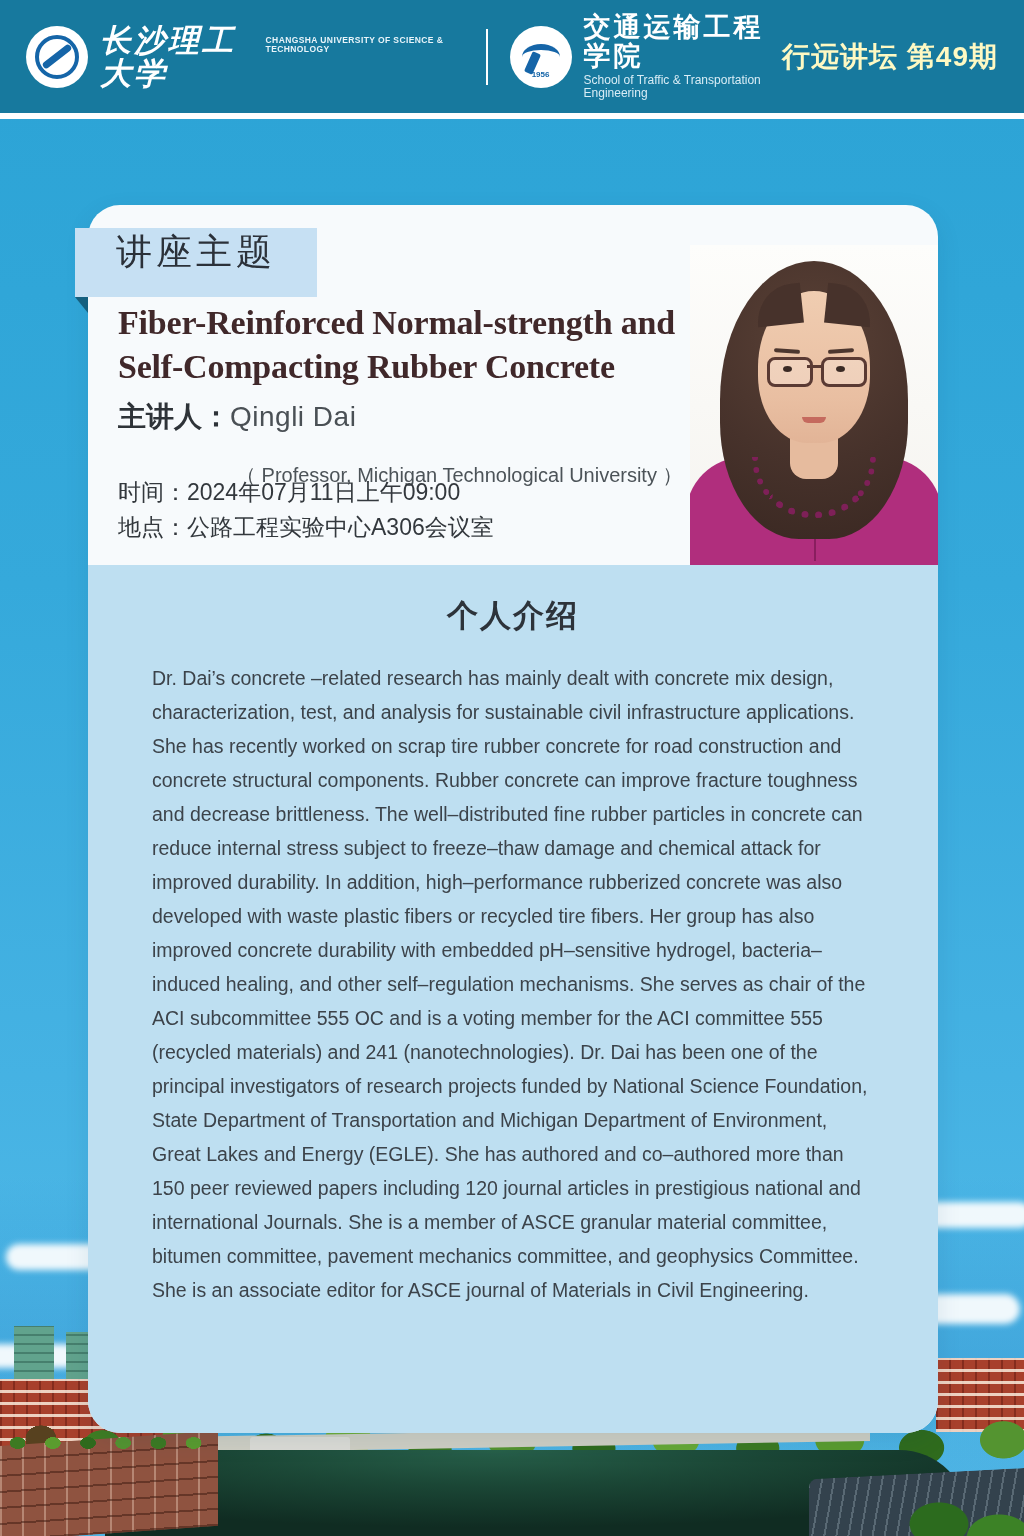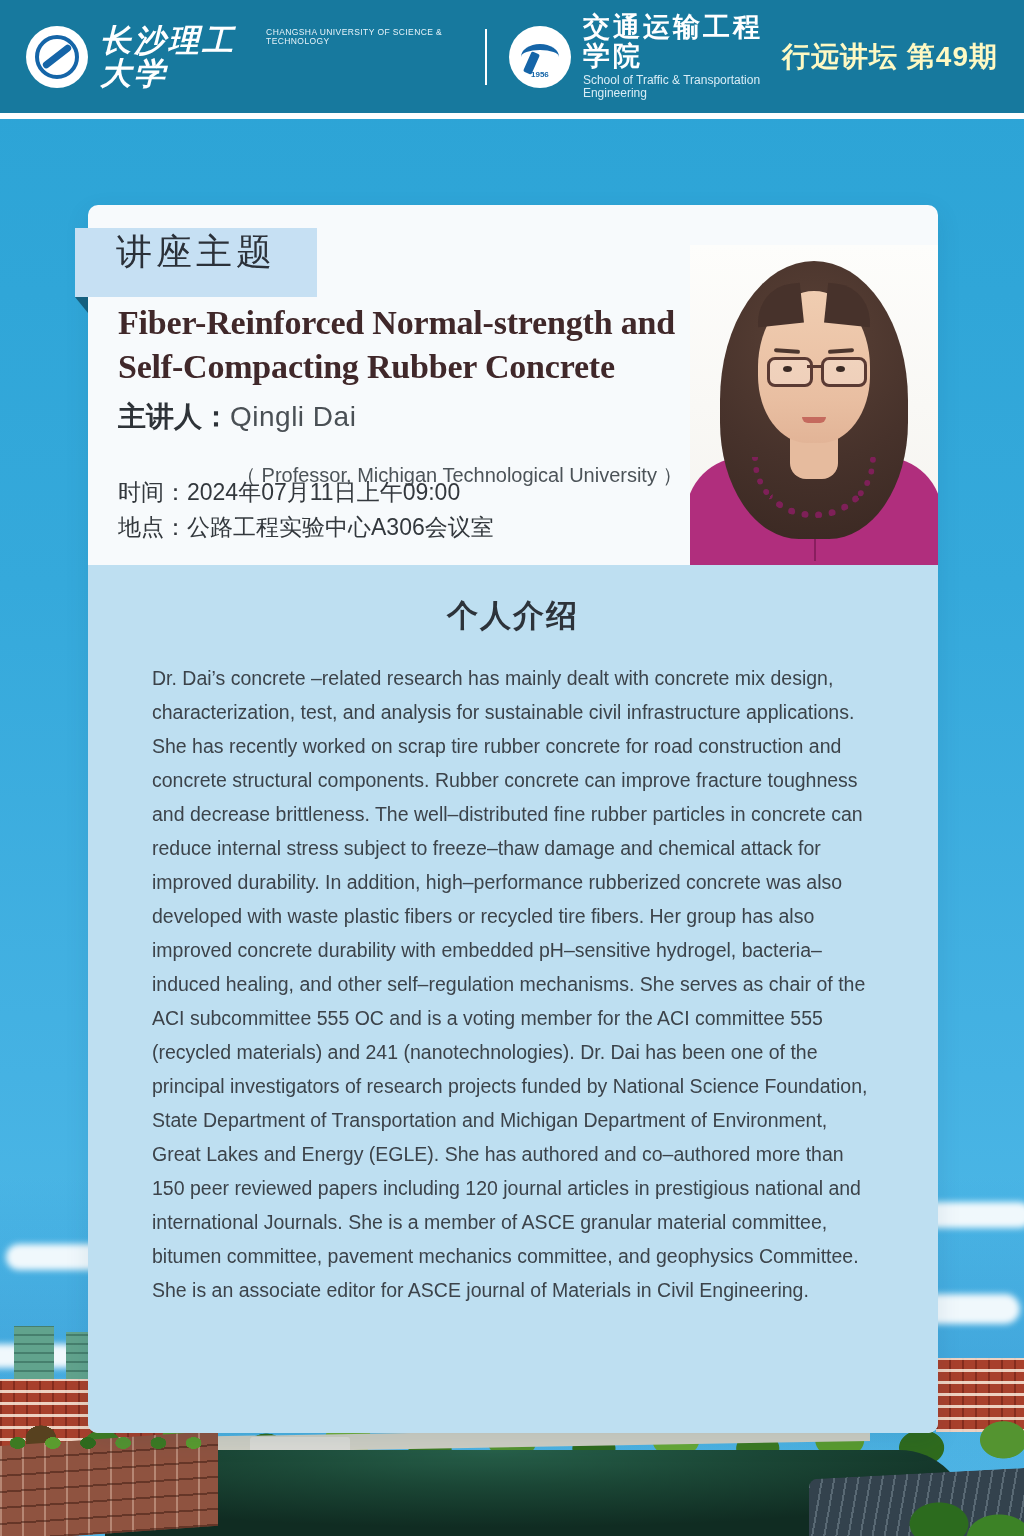--- a/index.html
+++ b/index.html
@@ -15,21 +15,21 @@
   .brand{display:flex;align-items:center;gap:12px;}
   .seal{width:62px;height:62px;border-radius:50%;background:#ffffff;position:relative;flex:0 0 auto;}
   .seal .ring{position:absolute;left:9px;top:9px;width:36px;height:36px;border:4px solid #1565a8;border-radius:50%;}
   .seal .swirl{position:absolute;left:14px;top:27px;width:34px;height:7px;background:#1565a8;border-radius:4px;transform:rotate(-38deg);}
   .seal .bridge-arc{position:absolute;left:12px;top:18px;width:38px;height:20px;border-top:6px solid #1565a8;border-radius:50% 50% 0 0;}
   .seal .bridge-road{position:absolute;left:18px;top:26px;width:9px;height:22px;background:#1565a8;transform:rotate(24deg);border-radius:2px;}
   .seal .seal-year{position:absolute;left:0;right:0;bottom:9px;text-align:center;font-size:8px;color:#1565a8;font-weight:bold;}
   .uni-text{display:flex;flex-direction:row;line-height:1.05;}
   .uni-cn{font-family:"DejaVu Serif","Liberation Serif",serif;font-style:italic;font-weight:bold;
     font-size:31px;color:#ffffff;letter-spacing:3px;}
-  .uni-en{font-size:8.5px;color:#e8f4fa;font-weight:normal;letter-spacing:.4px;margin-top:4px;}
+  .uni-en{font-size:8.5px;color:#e8f4fa;font-weight:bold;letter-spacing:.4px;margin-top:12px;}
   .brand-divider{width:2px;height:56px;background:#ffffff;margin:0 10px;}
   .school-text{display:flex;flex-direction:column;line-height:1.1;}
   .school-cn{font-size:27px;color:#ffffff;font-weight:bold;letter-spacing:3px;}
   .school-en{font-size:12px;color:#d9edf6;margin-top:2px;}
   .issue{font-size:28px;color:#fef9c3;font-weight:bold;letter-spacing:1px;white-space:nowrap;}
   
   .campus{position:absolute;left:0;bottom:0;width:1024px;height:400px;z-index:1;overflow:hidden;}
   .campus-tint{position:absolute;inset:0;background:linear-gradient(180deg,rgba(36,130,198,0) 10%,rgba(30,120,190,.25) 55%,rgba(25,110,180,.1) 75%);}
   .cloud{position:absolute;background:#ffffff;border-radius:20px;filter:blur(3px);opacity:.92;}
   .bldg{position:absolute;}
@@ -67,21 +67,21 @@
     radial-gradient(16px 12px at 56% 50%,#549430 0 48%,transparent 50%),
     radial-gradient(16px 12px at 72% 50%,#3c7a22 0 48%,transparent 50%),
     radial-gradient(16px 12px at 88% 50%,#5a9c2e 0 48%,transparent 50%);}
   .pavilion{position:absolute;right:0;top:332px;width:215px;height:68px;background:#33424d;
     background-image:repeating-linear-gradient(100deg,rgba(200,220,230,.25) 0 2px,transparent 2px 12px);
     border-radius:8px 0 0 0;transform:skewY(-3deg);transform-origin:right top;}
   .corner-green{position:absolute;right:-20px;top:360px;width:150px;height:70px;background:
     radial-gradient(60px 44px at 30% 40%,#2c6b1e 0 48%,transparent 50%),
     radial-gradient(66px 48px at 70% 60%,#3c8226 0 48%,transparent 50%);}
   
-  .card{position:absolute;left:88px;top:205px;width:850px;height:1228px;border-radius:10px;
+  .card{position:absolute;left:88px;top:205px;width:850px;height:1228px;border-radius:32px;
     background:#f7fafc;overflow:hidden;z-index:10;box-shadow:0 8px 24px rgba(0,60,90,.10);}
   .card-top{position:absolute;left:0;top:0;width:100%;height:360px;}
   .title{position:absolute;left:30px;top:96px;margin:0;width:610px;
     font-family:"Liberation Serif","DejaVu Serif",serif;font-weight:bold;
     font-size:34px;line-height:44px;color:#40282a;letter-spacing:-.2px;}
   .speaker-row{position:absolute;left:30px;top:193px;font-size:28px;}
   .speaker-label{font-weight:bold;color:#2e3338;margin-top:8px;}
   .speaker-name{color:#4a5055;letter-spacing:.5px;}
   .affiliation{position:absolute;left:148px;top:257px;font-size:20px;color:#4c5358;}
   .meta{position:absolute;left:30px;font-size:23px;color:#33383d;}

